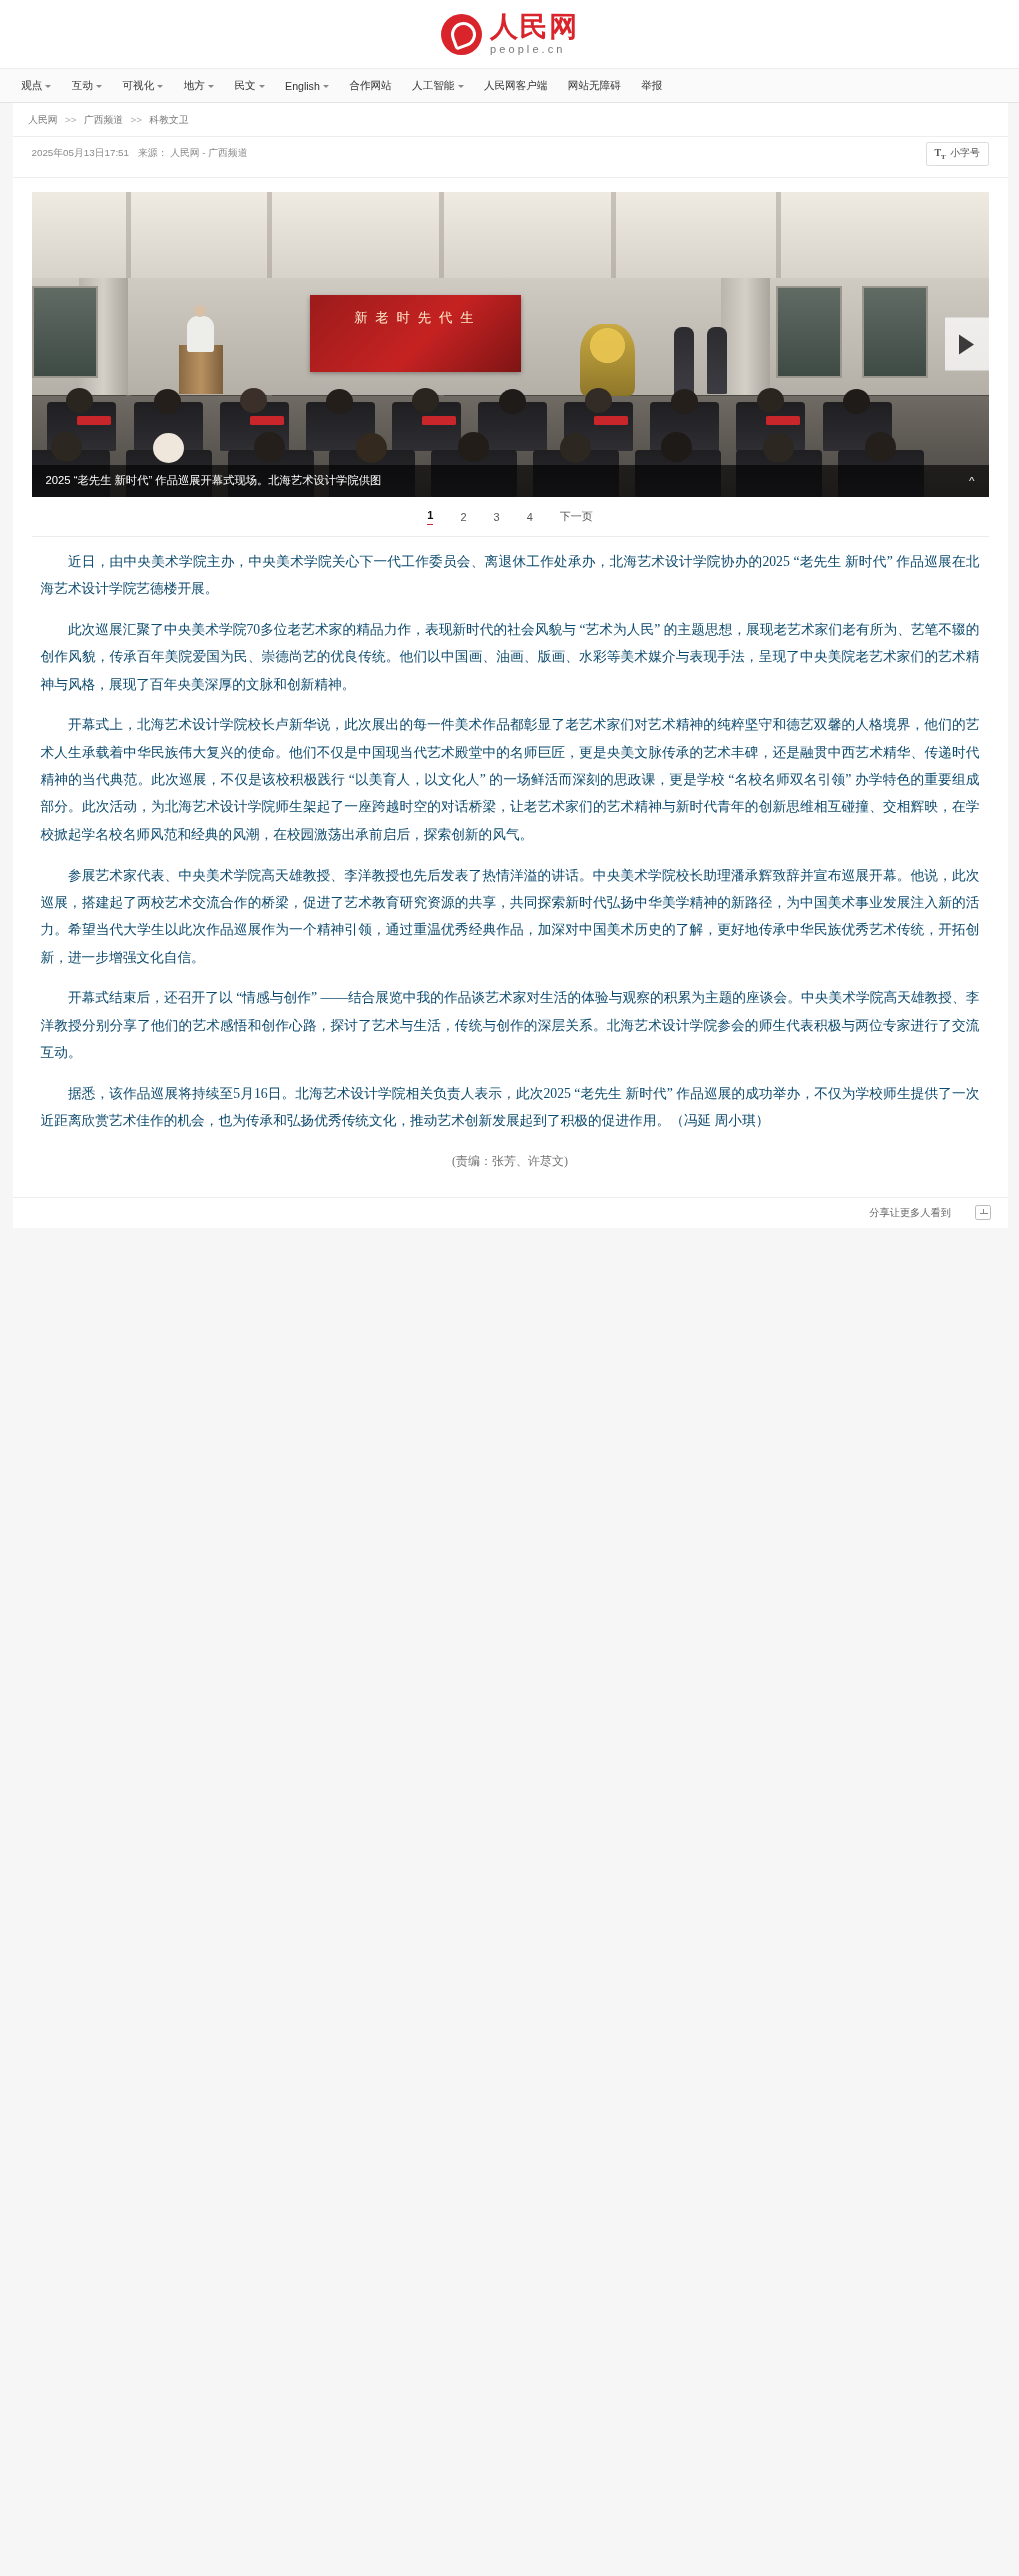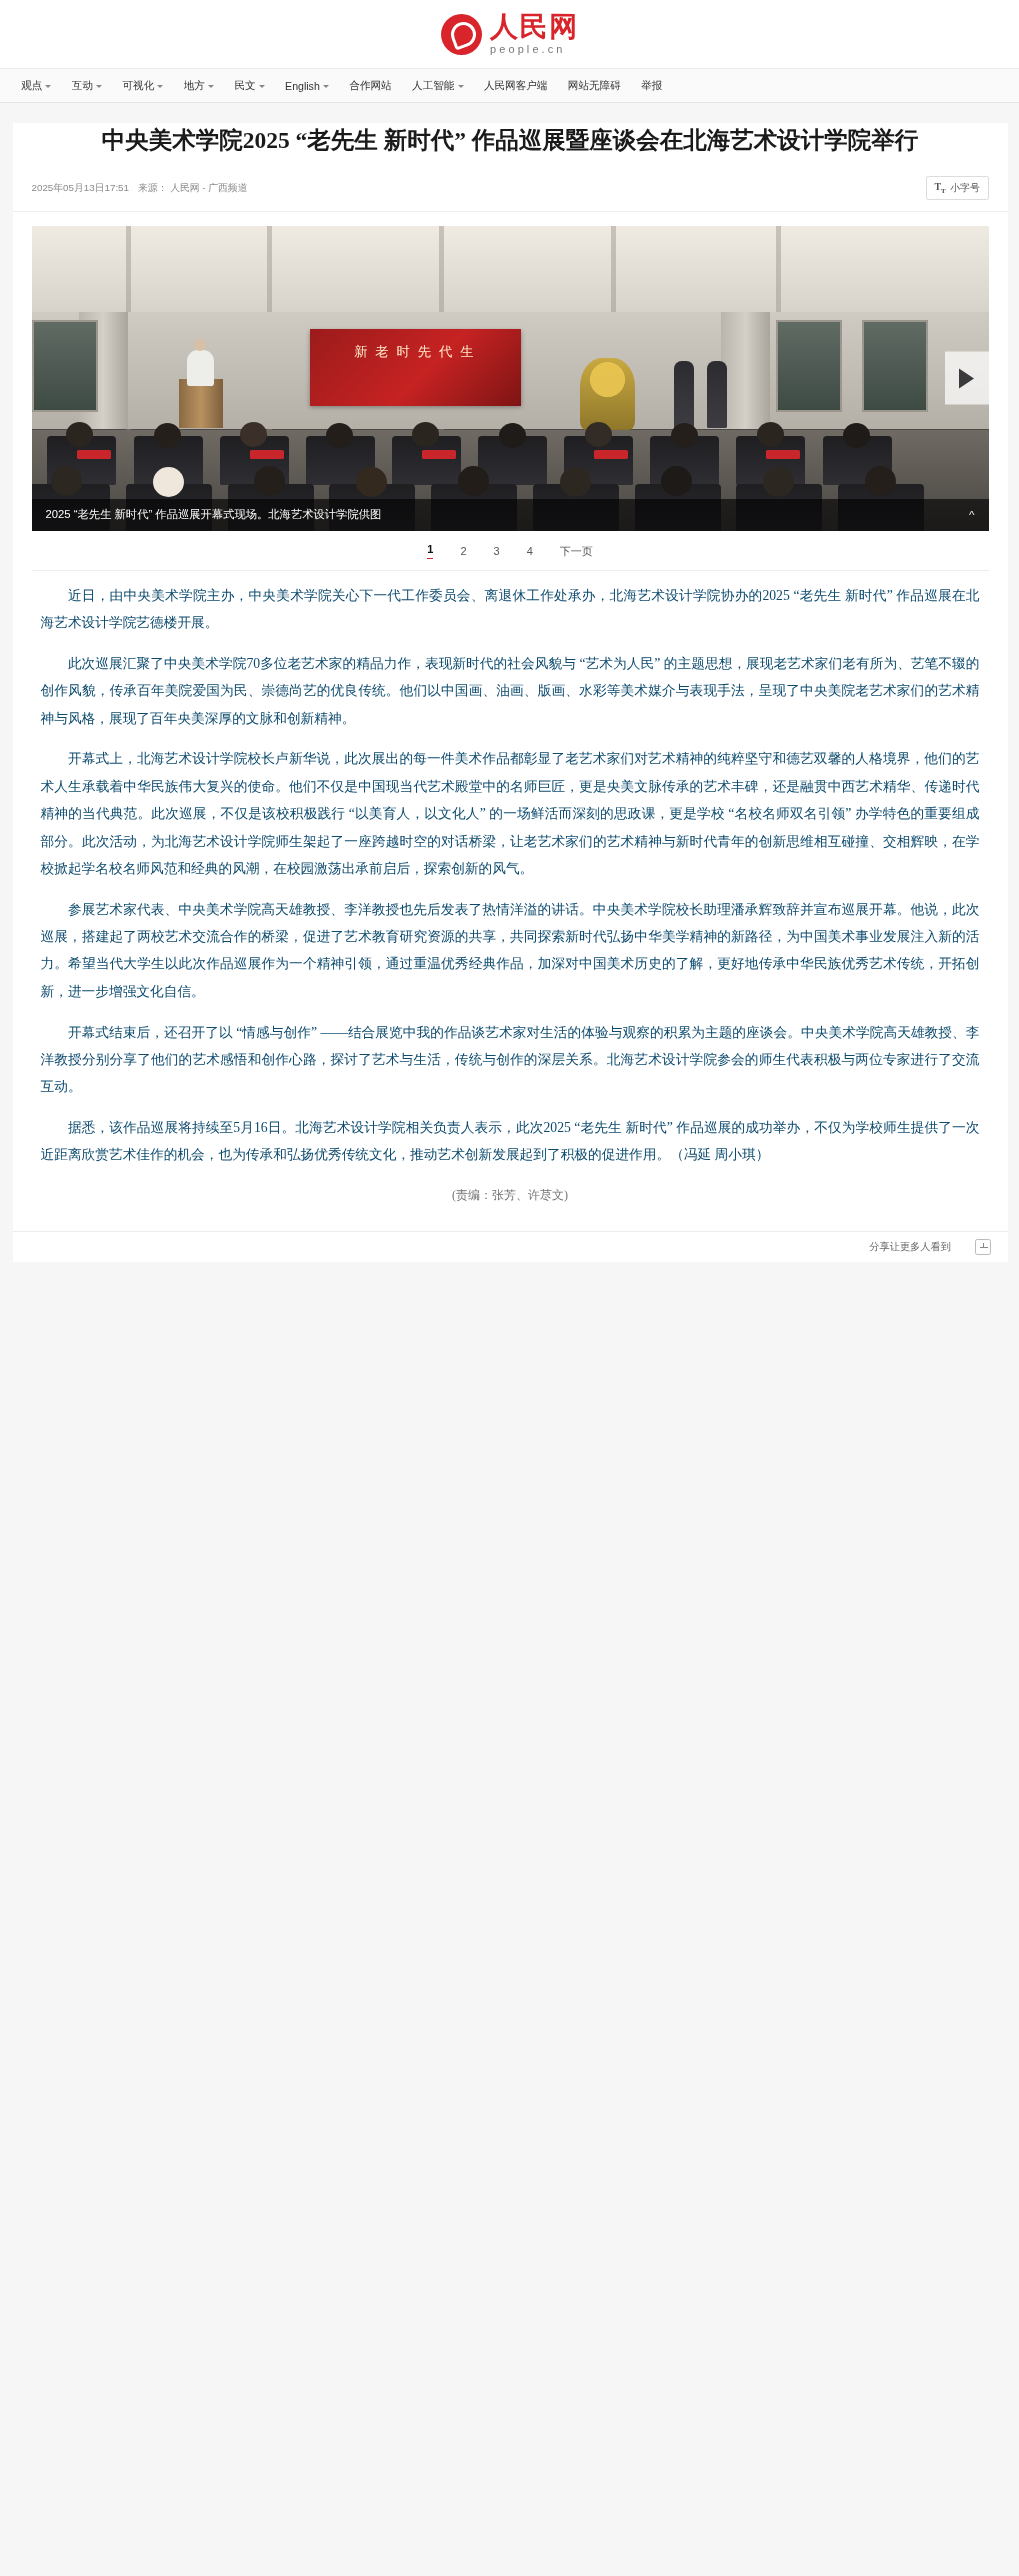--- a/index.html
+++ b/index.html
@@ -373,22 +373,28 @@
     <div class="nav-item">
       <span>网站无障碍</span>
     </div>
     <div class="nav-item">
       <span>举报</span>
     </div>
   </div>
 
   <div class="card">
 
-
-    <h1 class="title">中央美术学院2025 “老先生 新时代” 作品巡展暨座谈会在北海艺术设计学院举行</h1>
+    <div class="breadcrumb">
+      <span>人民网</span>
+      <span class="sep">&gt;&gt;</span>
+      <span>广西频道</span>
+      <span class="sep">&gt;&gt;</span>
+      <span>科教文卫</span>
+    </div>
+
 
     <div class="meta-row">
       <div class="meta-left">
         <span>2025年05月13日17:51</span>
         <span style="margin-left:6.3px">来源：</span>
         <span>人民网 - 广西频道</span>
       </div>
       <div class="fontsize-btn">
         <span class="tt">T<sub style="font-size:7px">T</sub></span>
         <span>小字号</span>

